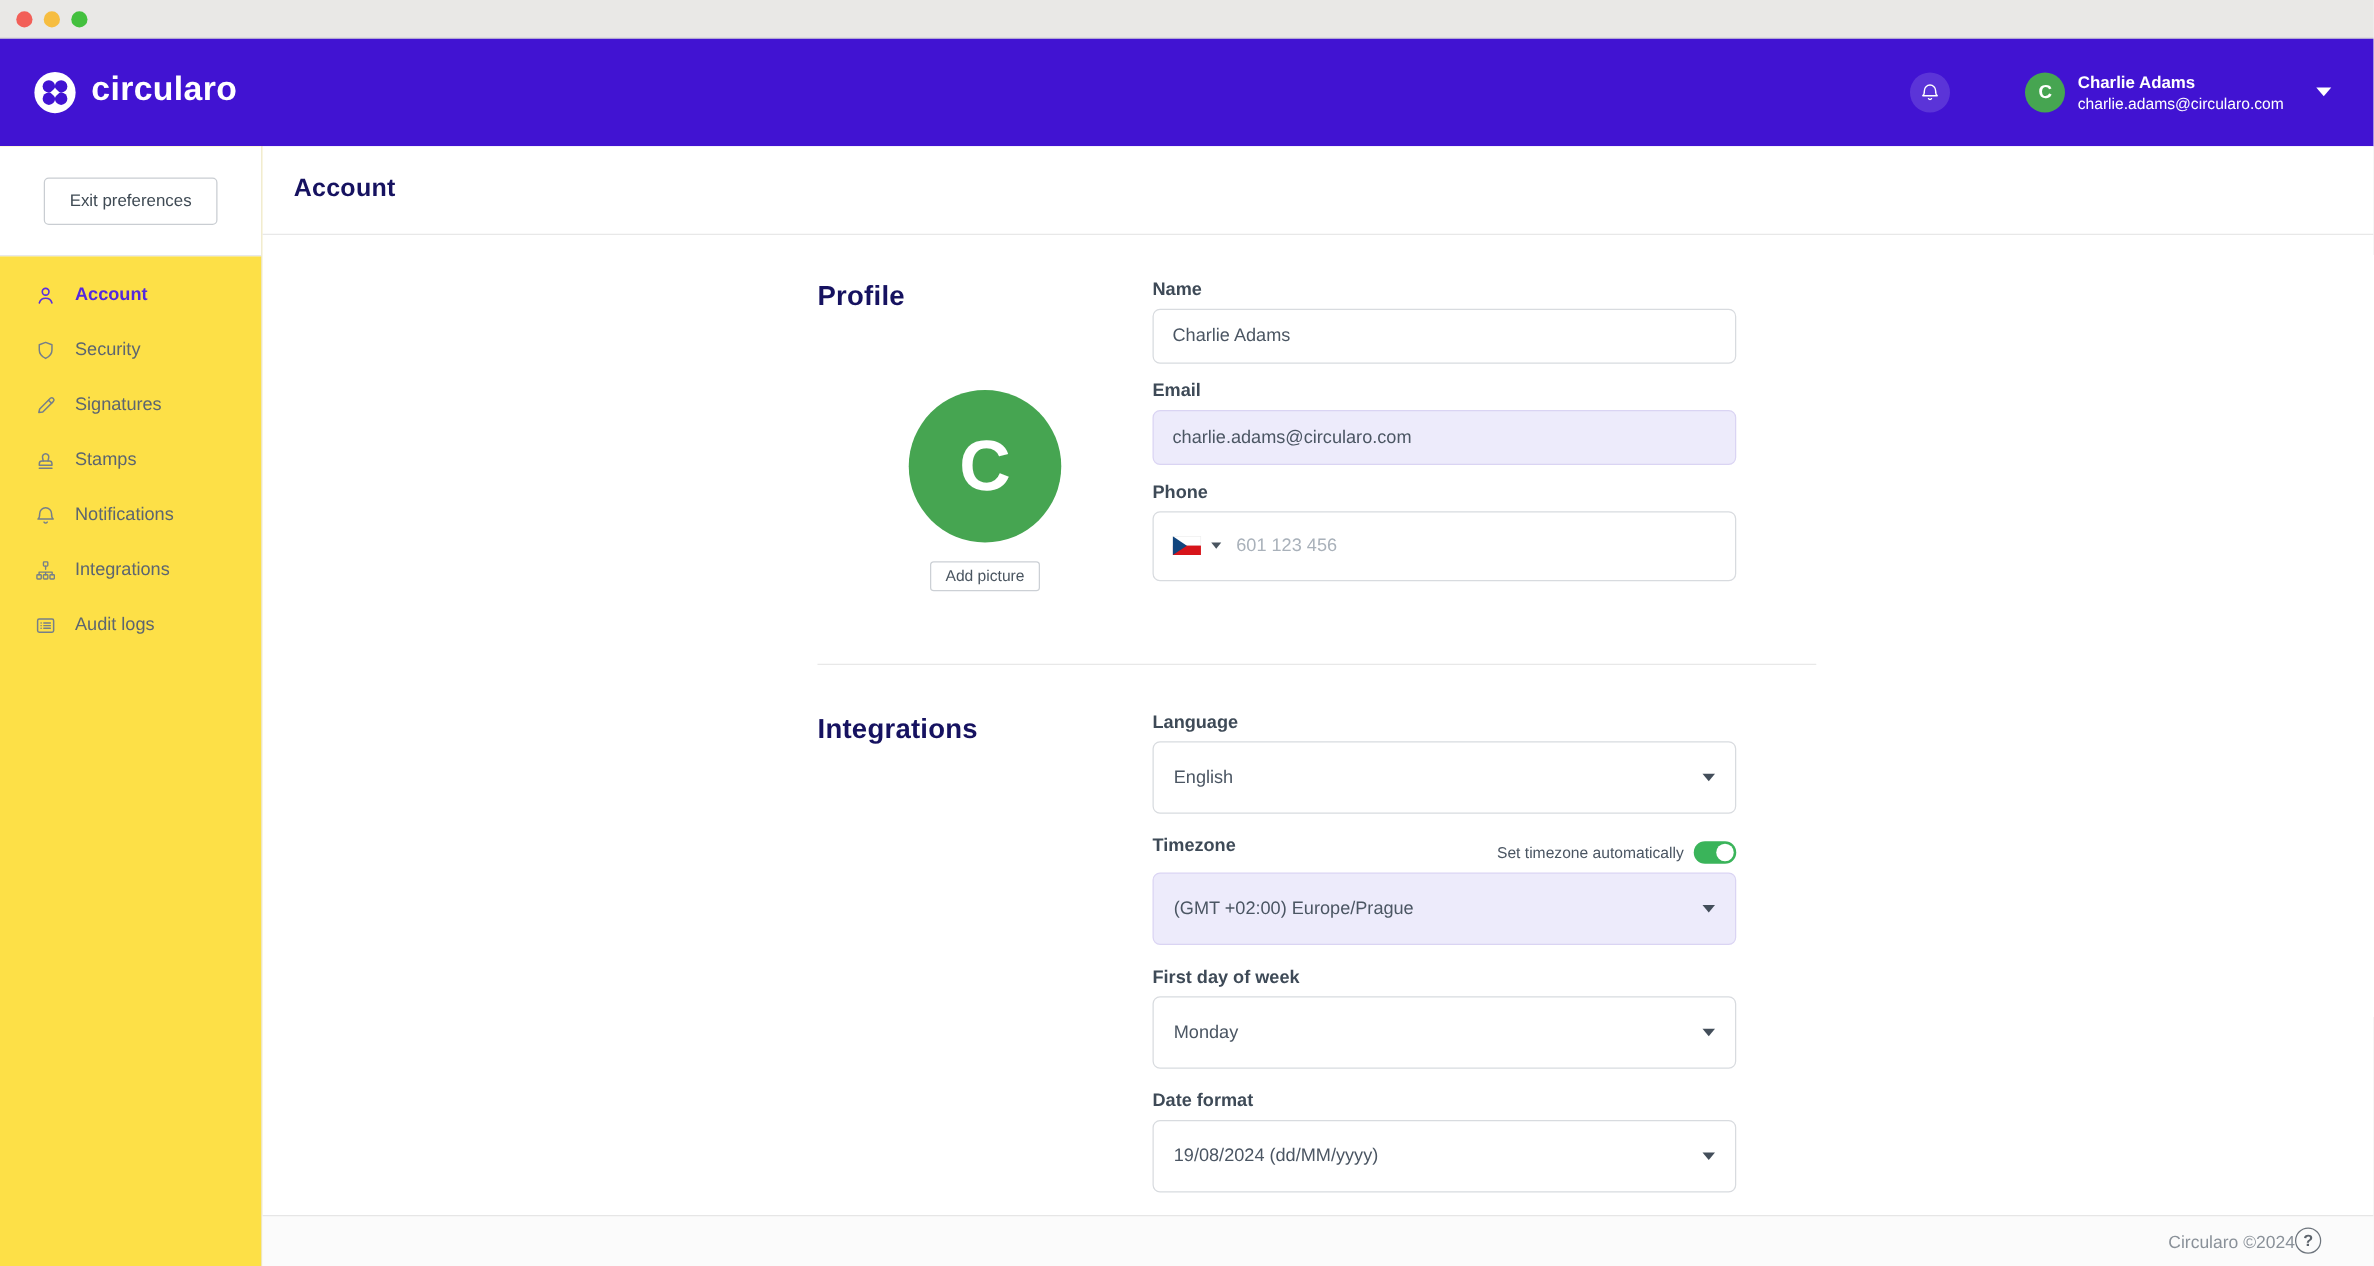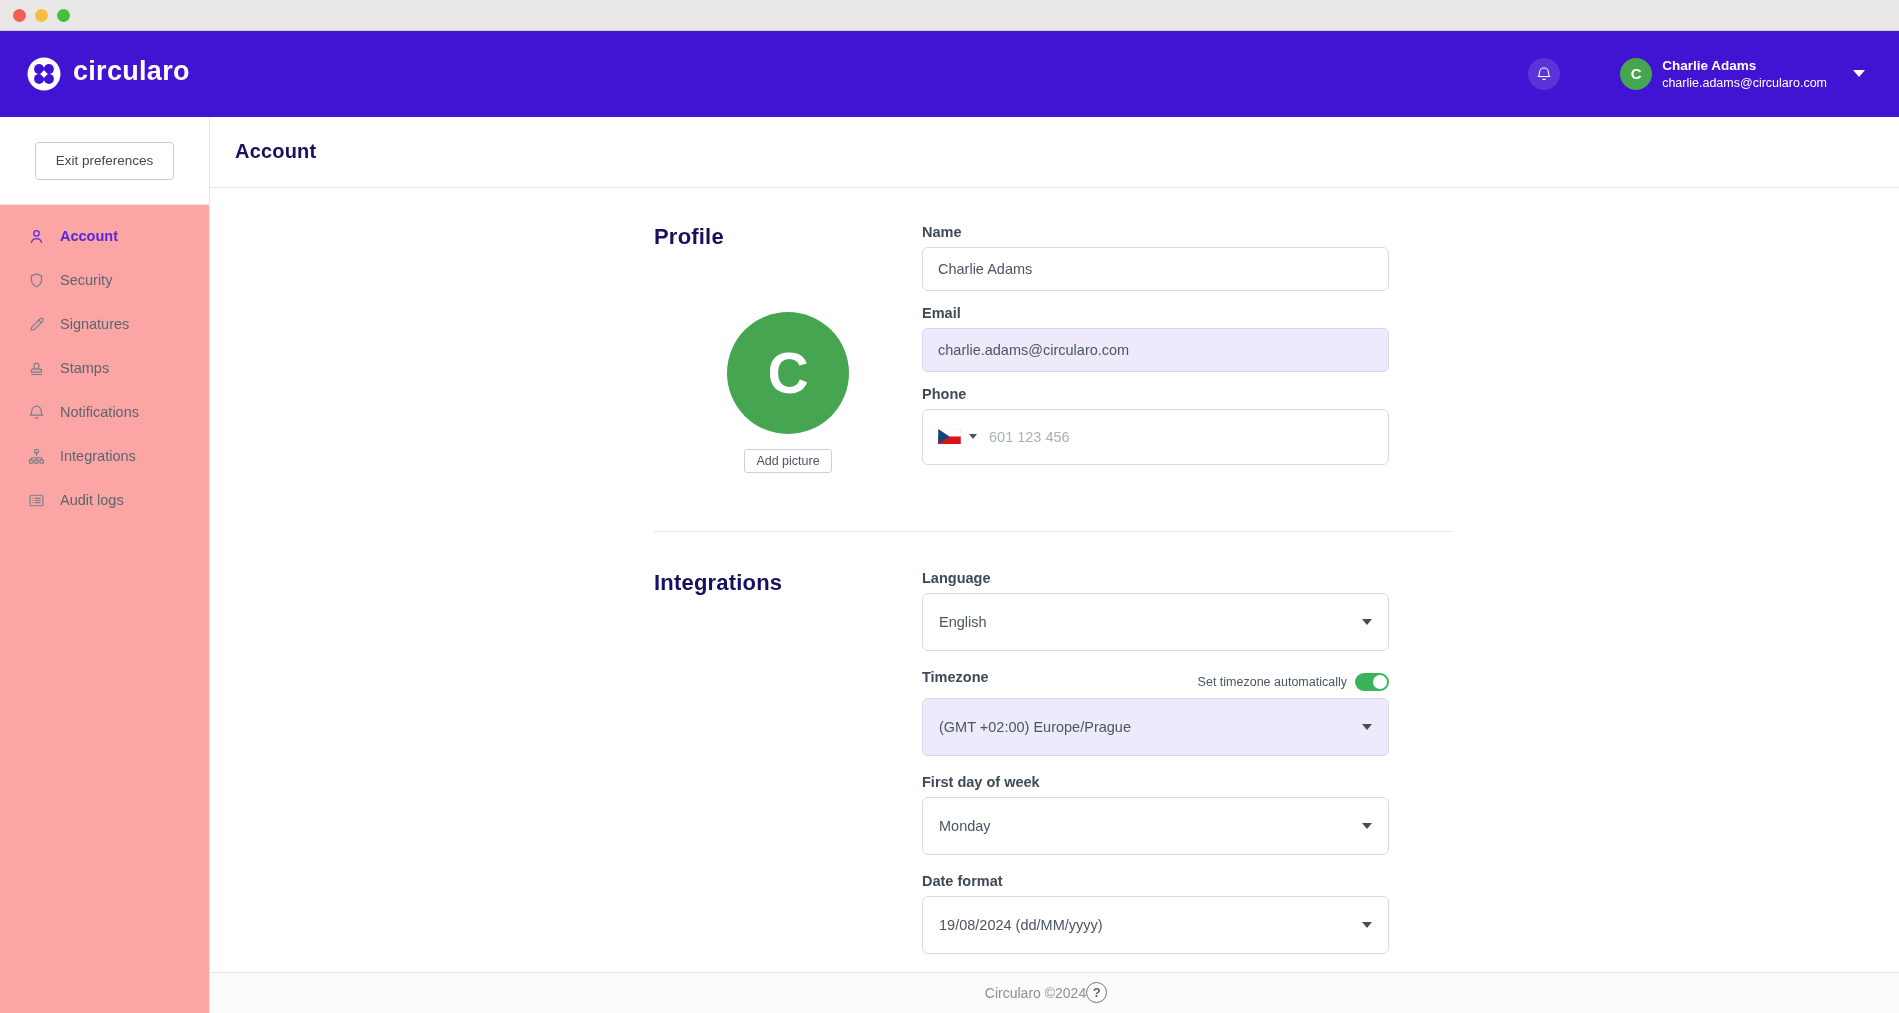--- a/index.html
+++ b/index.html
@@ -28,21 +28,21 @@
   .user-lines { color:#fff; line-height:1.3; }
   .user-name { font-size:13.5px; font-weight:600; }
   .user-email { font-size:12.5px; font-weight:400; }
   .caret-white { width:0; height:0; border-left:6px solid transparent; border-right:6px solid transparent;
                  border-top:7px solid #fff; margin-left:16px; }
 
   
   .app-body { display:flex; height:896px; }
 
   
-  .sidebar { width:210px; min-width:210px; background:#fca5a5; border-right:1px solid #e7e7e7;
+  .sidebar { width:210px; min-width:210px; background:#fde047; border-right:1px solid #e7e7e7;
              display:flex; flex-direction:column; }
   .sidebar-top { height:88px; background:#fff; border-bottom:1px solid #e8e8e8;
                  display:flex; align-items:center; justify-content:center; }
   .exit-btn { width:139px; height:38px; background:#fff; border:1px solid #c9cdd2; border-radius:4px;
               font-family:inherit; font-size:13.5px; color:#3f4a54; cursor:pointer; }
   .side-nav { padding-top:9px; }
   .nav-item { height:44px; display:flex; align-items:center; padding-left:27px; gap:14px;
               font-size:14.5px; color:#5c6570; cursor:pointer; }
   .nav-item svg { width:19px; height:19px; color:#767f89; flex:none; }
   .nav-item.active { color:#5429dd; font-weight:600; }
@@ -91,21 +91,21 @@
   .caret-dn { width:0; height:0; border-left:5.5px solid transparent; border-right:5.5px solid transparent;
               border-top:6.5px solid #434e5a; }
   .tz-label-row { display:flex; align-items:flex-end; justify-content:space-between; margin-bottom:7px; }
   .tz-auto { display:flex; align-items:center; gap:8px; }
   .tz-auto-label { font-size:12.5px; color:#4b5663; }
   .toggle { width:34px; height:18px; border-radius:9px; background:#3ab45a; position:relative; cursor:pointer; }
   .toggle .knob { position:absolute; right:2px; top:2px; width:14px; height:14px; border-radius:50%; background:#fff; }
 
   
   .footer { height:51px; border-top:1px solid #e6e6e6; background:#fbfbfb; display:flex;
-            align-items:center; justify-content:center; padding:0 42px 0 25px; }
+            align-items:center; justify-content:flex-end; padding:0 42px 0 25px; }
   .footer-text { font-size:14px; color:#8a9199; }
   .help-circle { width:21px; height:21px; border-radius:50%; border:1.5px solid #6e757d; color:#5c636b;
                  font-size:13px; font-weight:600; display:flex; align-items:center; justify-content:center;
                  cursor:pointer; }
 </style>
 </head>
 <body>
 
 <div class="screen">
 

